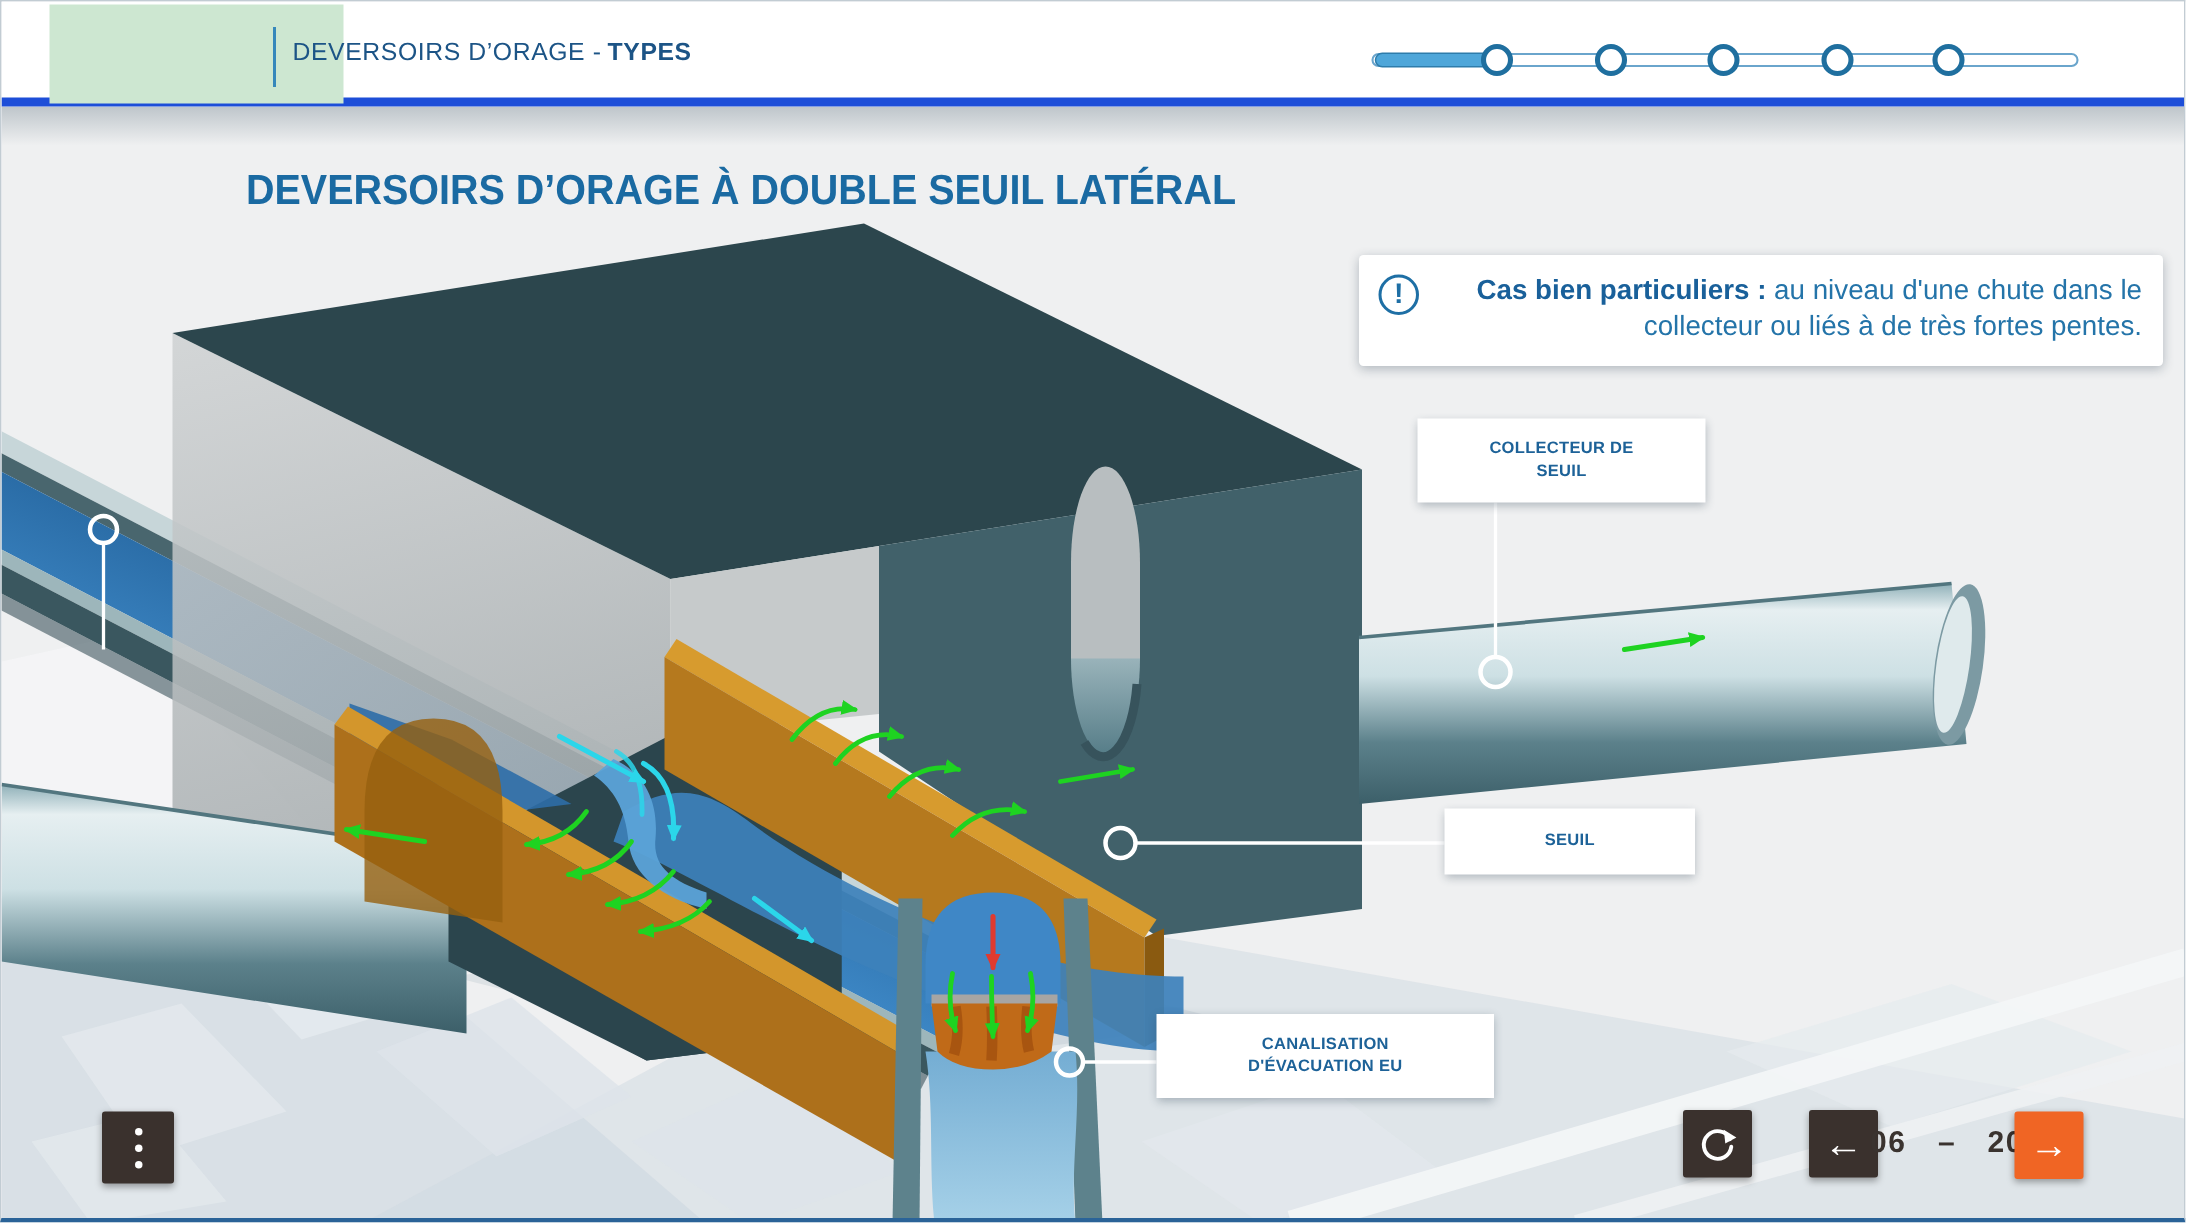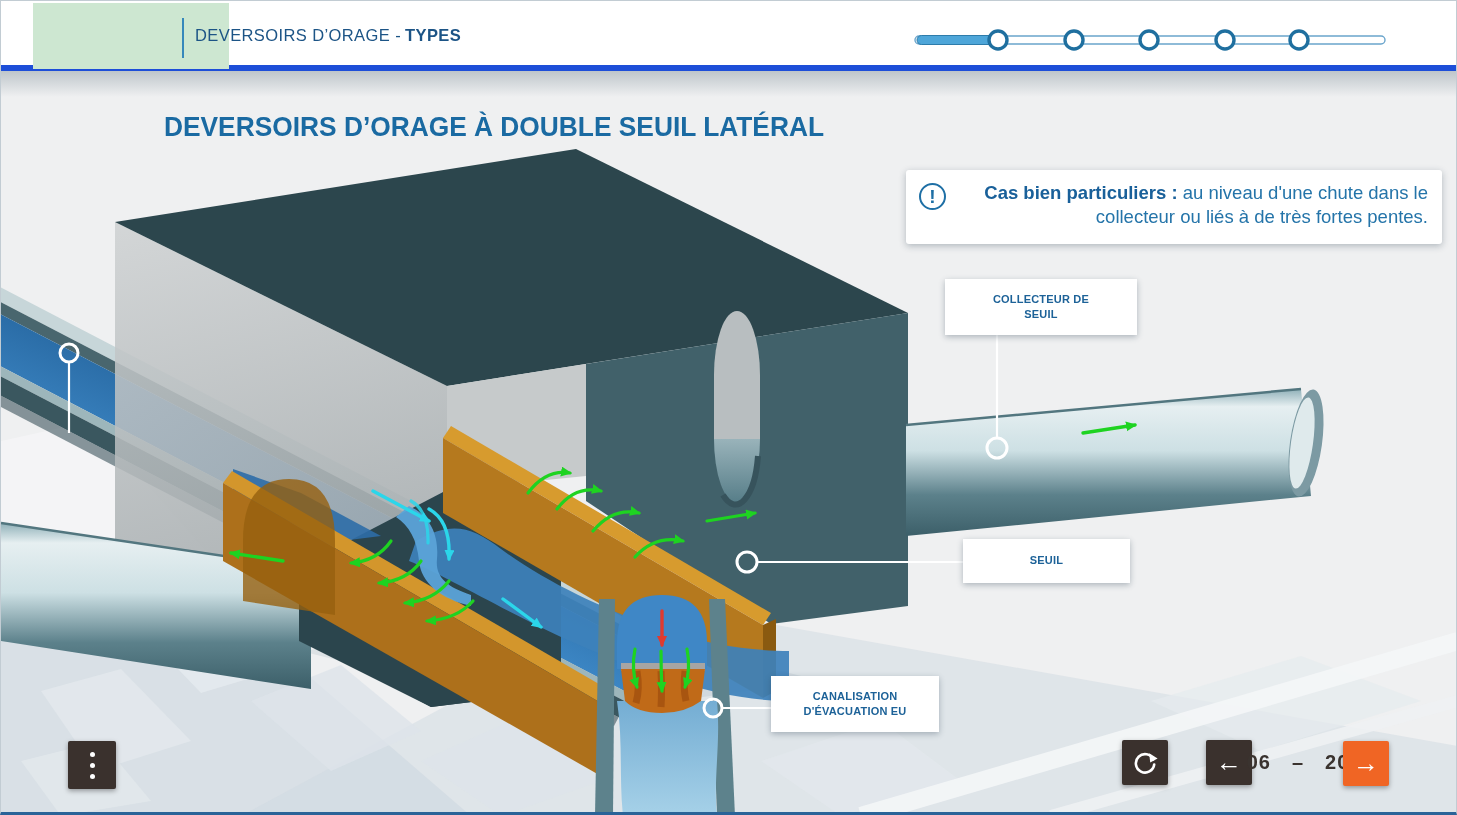--- a/index.html
+++ b/index.html
@@ -37,21 +37,21 @@
   .callout-text b { color:#19609a; }
 
   
   .dlabel { position:absolute; background:#fff; box-shadow:0 2px 6px rgba(40,60,80,.33);
             display:flex; flex-direction:column; align-items:center; justify-content:center;
             font-weight:bold; color:#1d6298; font-size:11px; line-height:1.38; text-align:center;
             z-index:15; letter-spacing:.2px; }
   .dlabel-amenee { left:10px; top:362px; width:195px; height:66px; }
   .dlabel-berge  { left:944px; top:208px; width:192px; height:56px; }
   .dlabel-seuil  { left:962px; top:468px; width:167px; height:44px; }
-  .dlabel-evac   { left:770px; top:605px; width:168px; height:56px; }
+  .dlabel-evac   { left:770px; top:605px; width:225px; height:56px; }
 
   
   .ctl { position:absolute; width:46px; height:45px; border-radius:2px; background:#3a312d;
          box-shadow:0 2px 5px rgba(0,0,0,.35); display:flex; align-items:center; justify-content:center;
          color:#fff; z-index:25; cursor:pointer; }
   .ctl-menu  { left:67px;  top:670px; width:48px; height:48px; flex-direction:column; gap:6px; }
   .ctl-menu .dot { width:5px; height:5px; border-radius:50%; background:#fff; }
   .ctl-replay { left:1121px; top:669px; }
   .ctl-back   { left:1205px; top:669px; font-size:26px; }
   .ctl-next   { left:1342px; top:670px; background:#f06524; font-size:26px; }

